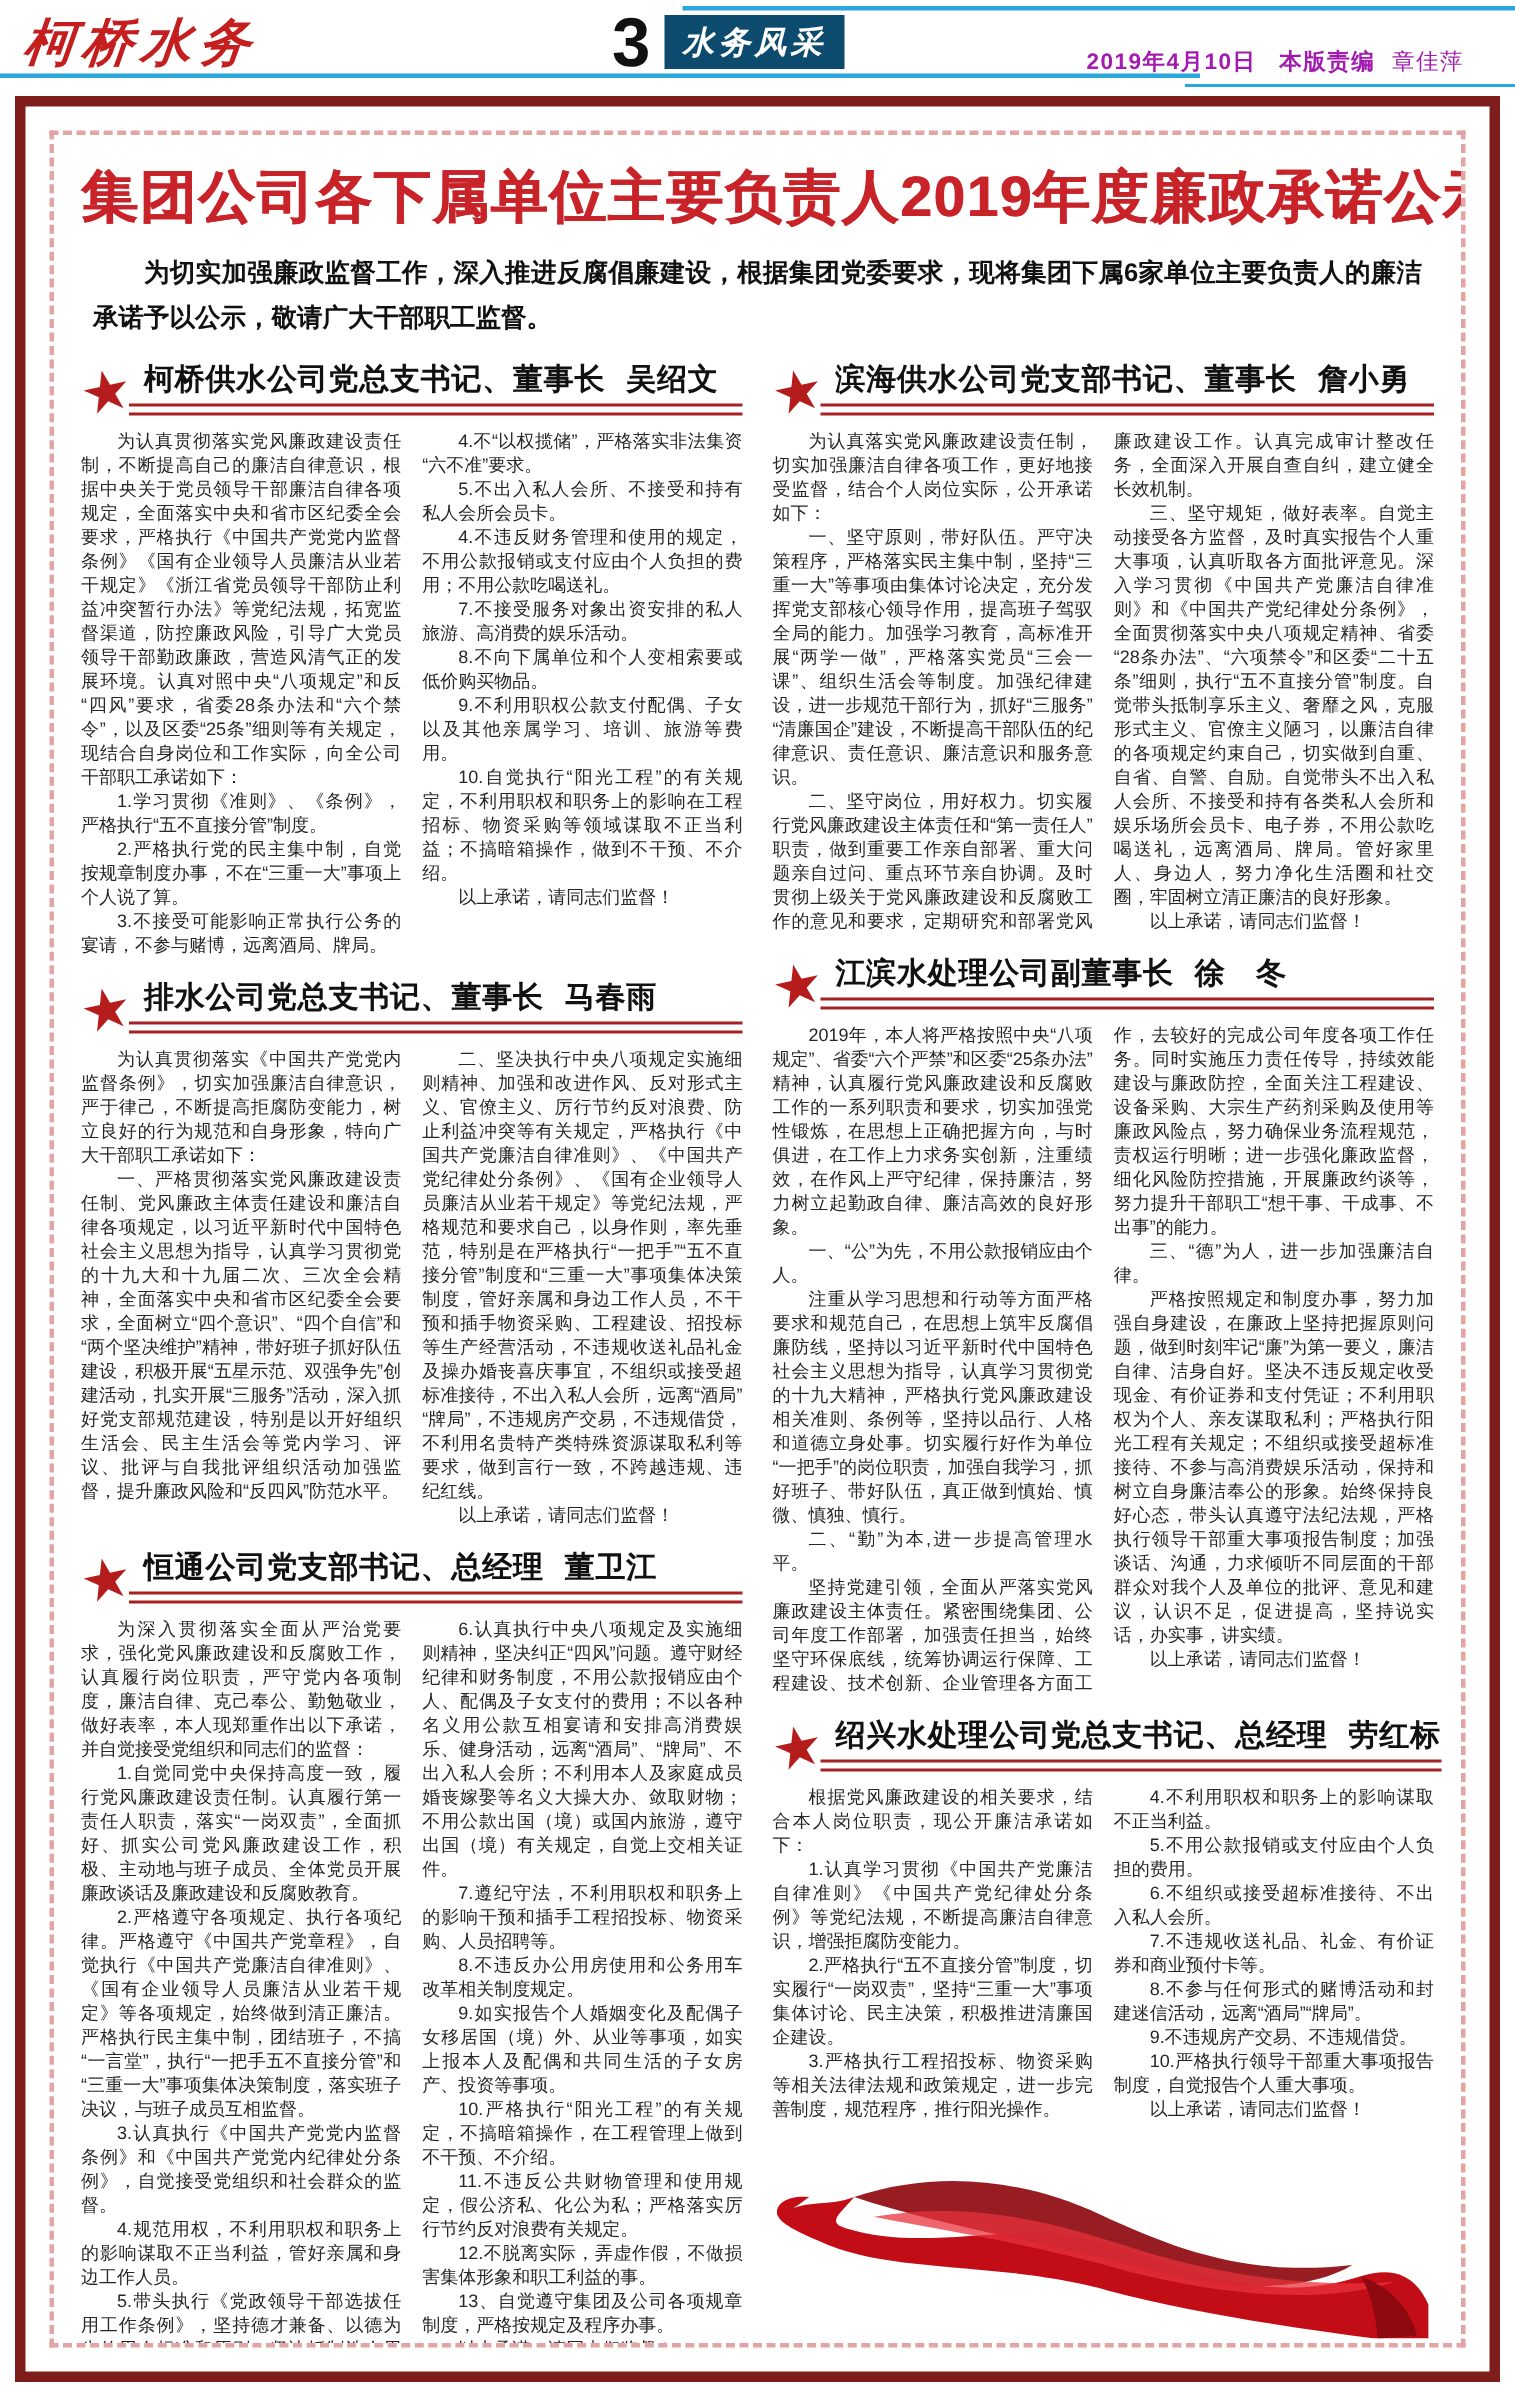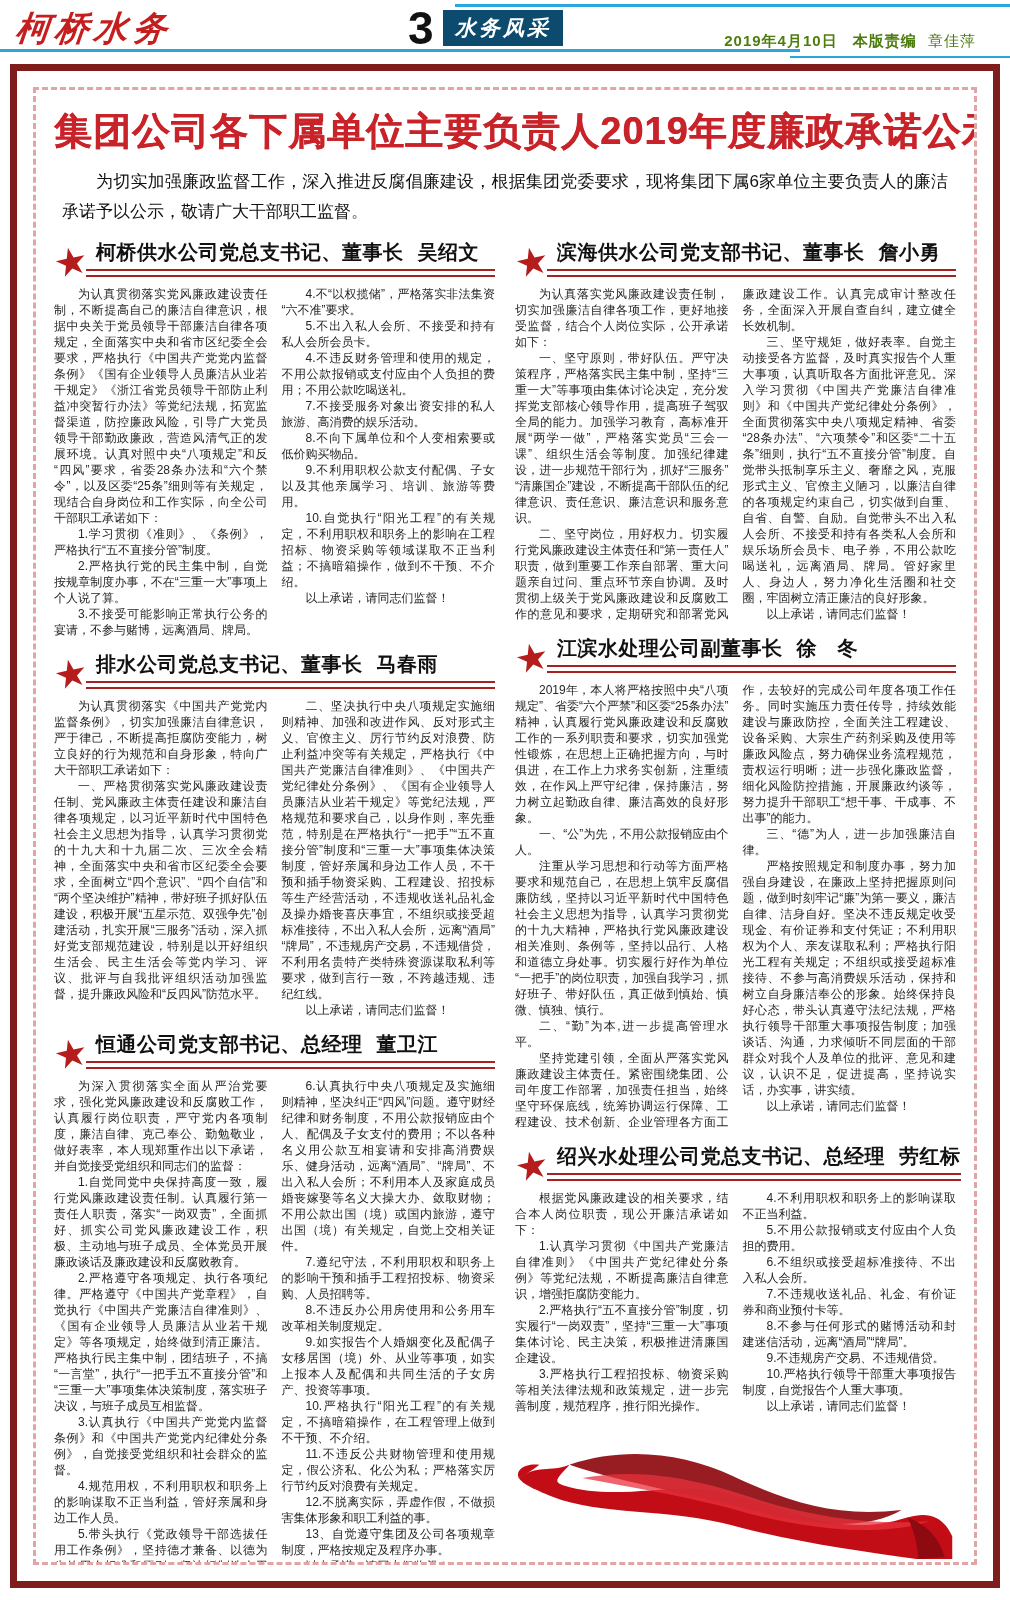--- a/index.html
+++ b/index.html
@@ -21,41 +21,41 @@
   }
   .section-flag{
     position:absolute;left:443px;top:10px;background:#0c4a6e;color:#fff;
     font-weight:bold;font-size:21px;padding:4px 12px;letter-spacing:3px;
     font-style:italic;
   }
   .cyan-line-top{position:absolute;top:4px;left:455px;right:0;height:3px;background:#2aa7dc;}
   .cyan-line-left{position:absolute;top:49px;left:0;width:800px;height:3px;background:#2aa7dc;}
   .cyan-line-right{position:absolute;top:56px;left:790px;right:0;height:2px;background:#2aa7dc;}
   .dateline{
-    position:absolute;right:34px;top:32px;font-size:15px;font-weight:bold;color:#4d7c0f;
+    position:absolute;right:34px;top:32px;font-size:15px;font-weight:bold;color:#a21caf;
     letter-spacing:1px;
   }
   .dateline .editor-name{font-weight:normal;font-family:"DejaVu Serif",serif;margin-left:6px;}
   
   .frame{
     position:absolute;left:10px;right:10px;top:64px;bottom:12px;
     border:7px solid #7f1d1d;padding:16px;box-sizing:border-box;
   }
   .frame-inner{
     border:3px dashed #e2a4a4;height:100%;box-sizing:border-box;
     padding:10px 18px 6px 18px;overflow:hidden;
   }
   
   .headline{
     text-align:center;color:#c9232a;font-weight:900;font-size:38px;
     letter-spacing:1px;margin:6px 0 10px 0;white-space:nowrap;
     text-shadow:0.6px 0 0 #c9232a;
   }
   .intro{
-    font-size:17px;font-weight:normal;line-height:1.75;color:#111;
+    font-size:17px;font-weight:bold;line-height:1.75;color:#111;
     text-indent:2em;margin:2px 8px 12px 8px;text-align:justify;
   }
   
   .halves{display:flex;gap:20px;align-items:flex-start;}
   .half{flex:1;min-width:0;}
   
   .section{margin-bottom:13px;break-inside:avoid;}
   .sec-head{display:flex;align-items:flex-end;margin-bottom:9px;}
   .star-icon{
     color:#b51d1d;font-size:38px;line-height:30px;margin-right:2px;

